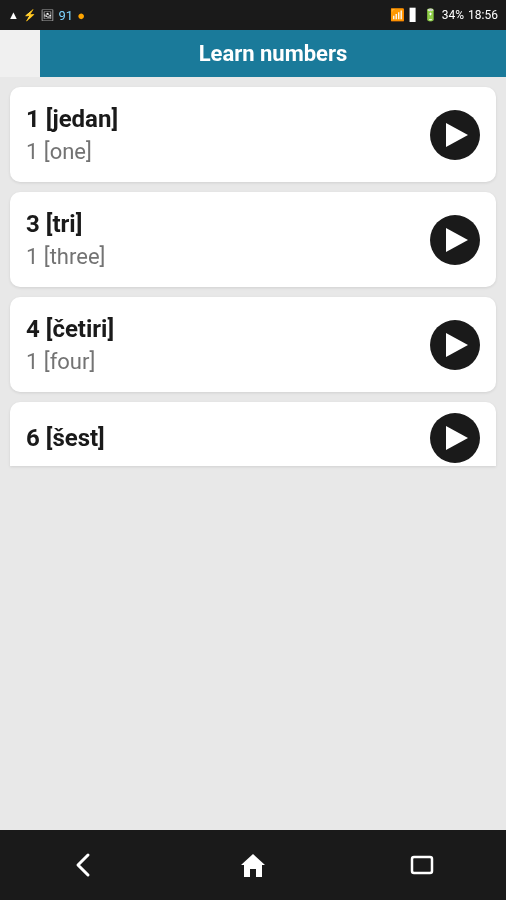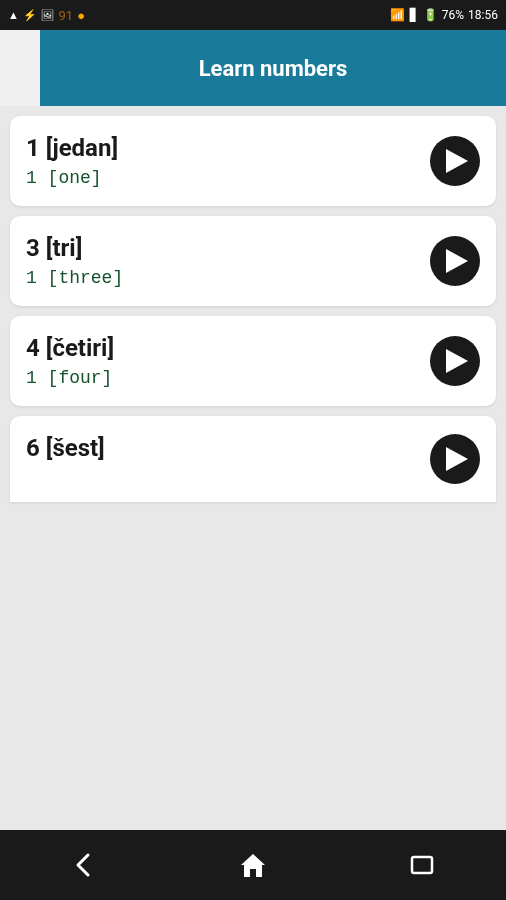--- a/index.html
+++ b/index.html
@@ -44,21 +44,21 @@
     }
 
     .status-icon {
       color: white;
       font-size: 11px;
     }
 
     
     .header {
       background: #1a7a9a;
-      height: 76px;
+      height: 47px;
       display: flex;
       align-items: center;
       justify-content: center;
       flex-shrink: 0;
       margin-left: 40px;
     }
 
     .header-title {
       color: white;
       font-size: 22px;
@@ -93,23 +93,22 @@
       gap: 6px;
     }
 
     .card-primary {
       font-size: 24px;
       font-weight: bold;
       color: #1a1a1a;
     }
 
     .card-secondary {
-      font-size: 18px;
-      color: #14532d;
-      font-family: Liberation Mono, monospace;
+      font-size: 22px;
+      color: #737373;
     }
 
     .play-button {
       width: 50px;
       height: 50px;
       background: #1a1a1a;
       border-radius: 50%;
       display: flex;
       align-items: center;
       justify-content: center;
@@ -125,24 +124,24 @@
       border-color: transparent transparent transparent white;
       margin-left: 4px;
     }
 
     
     .card-partial {
       background: white;
       border-radius: 10px 10px 0 0;
       padding: 18px 16px 10px 16px;
       display: flex;
-      align-items: flex-start;
+      align-items: center;
       justify-content: space-between;
       box-shadow: 0 1px 3px rgba(0,0,0,0.1);
-      height: 86px;
+      height: 64px;
       overflow: hidden;
     }
 
     
     .bottom-bar {
       background: #1a1a1a;
       height: 70px;
       display: flex;
       align-items: center;
       justify-content: space-around;
@@ -159,28 +158,28 @@
     }
   </style>
 </head>
 <body>
 
 <div class="status-bar">
   <div class="status-bar-left">
     <span class="status-icon">▲</span>
     <span class="status-icon">⚡</span>
     <span class="status-icon">🖼</span>
-    <span class="status-icon" style="color:#a16207; font-size:13px;">91</span>
+    <span class="status-icon" style="color:#7dd3fc; font-size:13px;">91</span>
     <span class="status-icon" style="color:orange; font-size:13px;">●</span>
   </div>
   <div class="status-bar-right">
     <span>📶</span>
     <span>▋</span>
     <span>🔋</span>
-    <span>76%</span>
+    <span>34%</span>
     <span>18:56</span>
   </div>
 </div>
 
 <div class="header">
   <span class="header-title">Learn numbers</span>
 </div>
 
 <div class="content">
 

